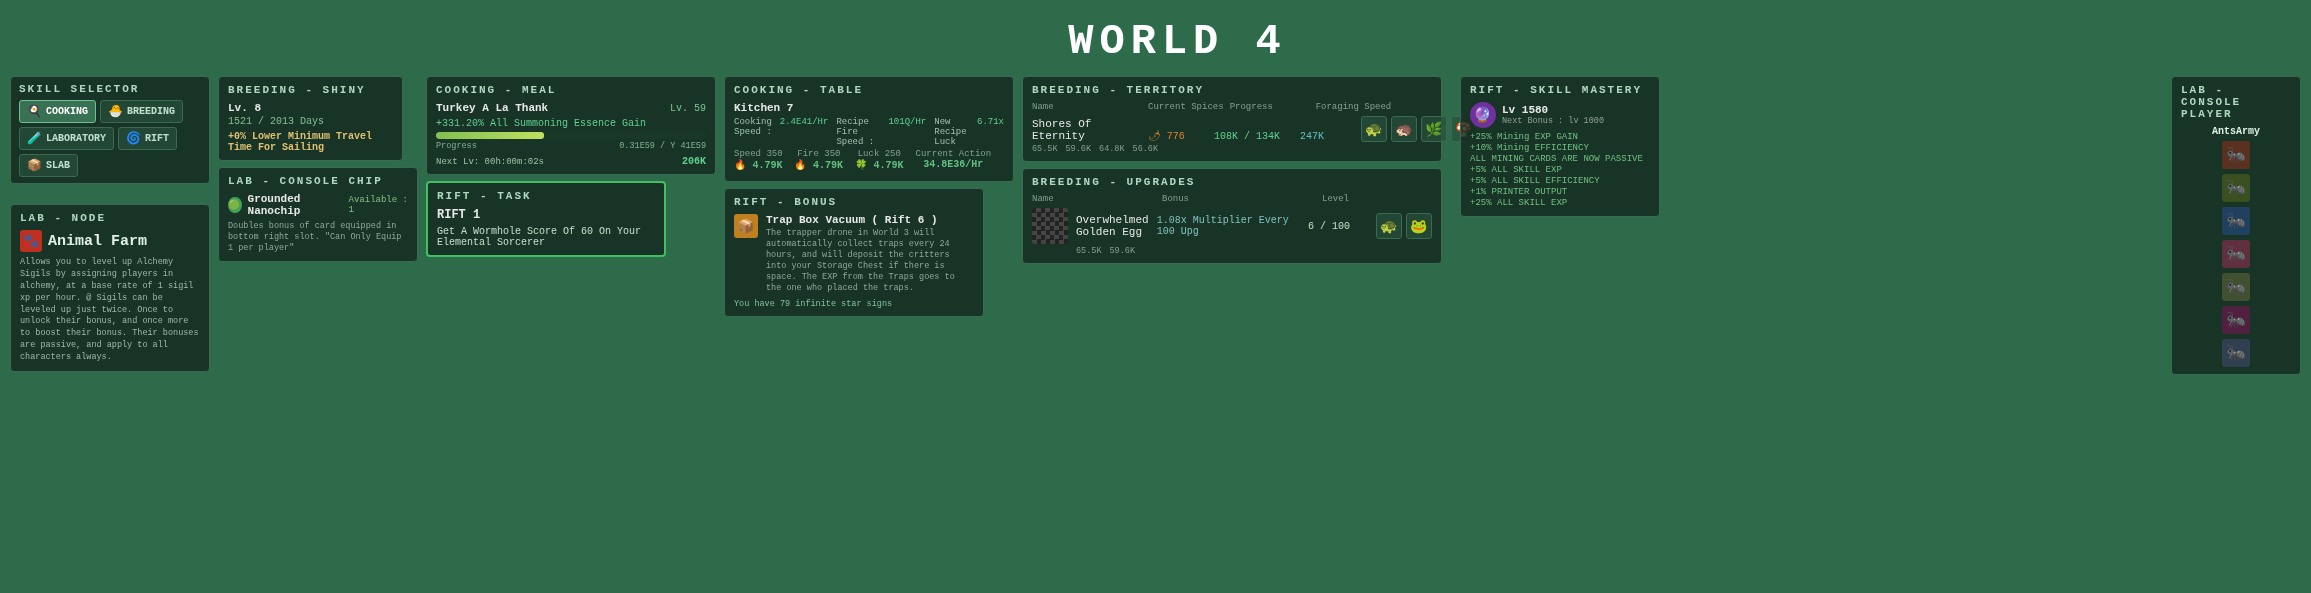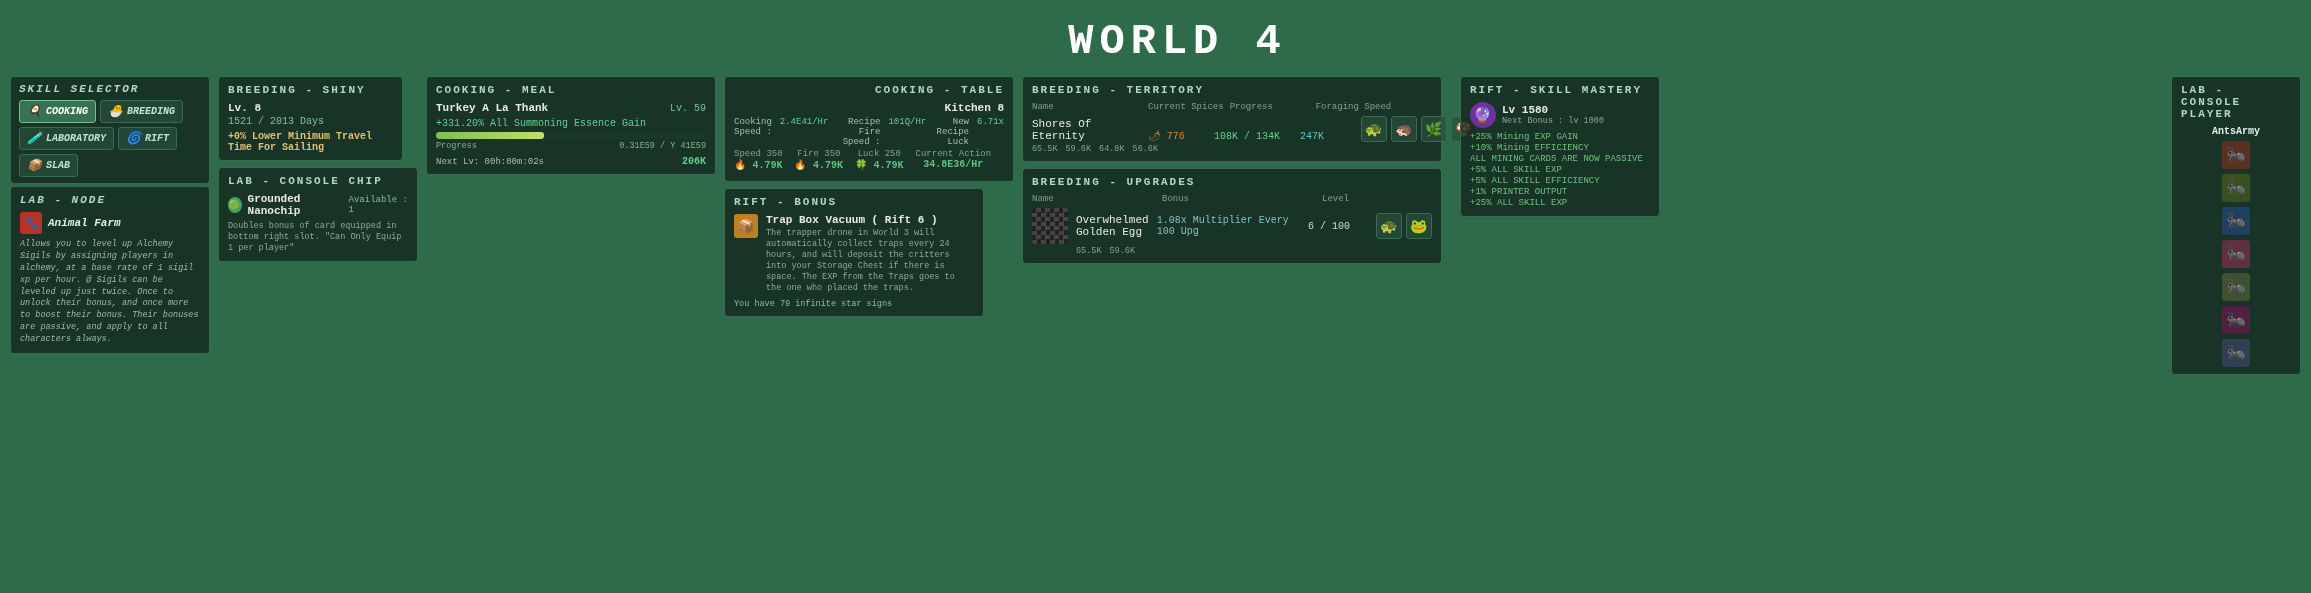--- a/index.html
+++ b/index.html
@@ -40,24 +40,23 @@
       font-weight: bold;
       color: #b0d8c0;
       letter-spacing: 2px;
       margin-bottom: 6px;
       text-transform: uppercase;
     }
     
     .left-col {
       display: flex;
       flex-direction: column;
-      gap: 2px;
+      gap: 20px;
       width: 200px;
       flex-shrink: 0;
-      font-style: italic;
     }
     
     .skill-selector {
       background: rgba(20,40,30,0.82);
       border: 1.5px solid #3a6a52;
       border-radius: 4px;
       padding: 6px 8px;
     }
     .skill-selector .panel-title { margin-bottom: 5px; }
     .skill-tabs {
@@ -103,21 +102,21 @@
       width: 22px;
       height: 22px;
       background: #c03020;
       border-radius: 3px;
       display: flex;
       align-items: center;
       justify-content: center;
       font-size: 13px;
     }
     .lab-node-name {
-      font-size: 11px;
+      font-size: 15px;
       font-weight: bold;
       color: #e0f0e8;
     }
     .lab-node-desc {
       font-size: 8.5px;
       color: #a0b8a8;
       line-height: 1.4;
     }
     
     .breeding-shiny {
@@ -155,21 +154,20 @@
     }
     .meal-next { font-size: 9px; color: #a0c0a8; margin-top: 2px; }
     .meal-count { font-size: 10px; color: #c0e8c8; font-weight: bold; text-align: right; }
     
     .cooking-table-panel {
       width: 290px;
       background: rgba(20,40,30,0.82);
       border: 1.5px solid #3a6a52;
       border-radius: 4px;
       padding: 7px 9px;
-      text-align: right;
     }
     .table-kitchen { font-size: 11px; font-weight: bold; color: #e8e8e8; margin-bottom: 3px; }
     .table-speed-row {
       display: flex;
       gap: 8px;
       font-size: 9px;
       color: #a0c0b0;
       margin-bottom: 2px;
     }
     .table-stats-row {
@@ -477,28 +475,33 @@
           <span> / </span>
           <span>Y 41E59</span>
         </span>
       </div>
       <div class="row" style="justify-content:space-between;align-items:center;margin-top:4px;">
         <span class="meal-next">Next Lv: 00h:00m:02s</span>
         <span class="meal-count green-text">206K</span>
       </div>
     </div>
 
+    <div class="rift-task-panel">
+      <div class="panel-title">RIFT - TASK</div>
+      <div class="rift-task-title">RIFT 1</div>
+      <div class="rift-task-desc">Get A Wormhole Score Of 60 On Your Elemental Sorcerer</div>
+    </div>
 
   </div>
 
   <div class="col" style="width:290px;flex-shrink:0;">
 
     <div class="cooking-table-panel">
       <div class="panel-title">COOKING - TABLE</div>
-      <div class="table-kitchen">Kitchen 8</div>
+      <div class="table-kitchen">Kitchen 7</div>
       <div class="table-speed-row">
         <span>Cooking Speed : </span>
         <span class="green-text">2.4E41/Hr</span>
         <span>Recipe Fire Speed : </span>
         <span class="green-text">101Q/Hr</span>
         <span>New Recipe Luck </span>
         <span class="green-text">6.71x</span>
       </div>
       <div class="table-stats-row">
         <div class="stat-item">

